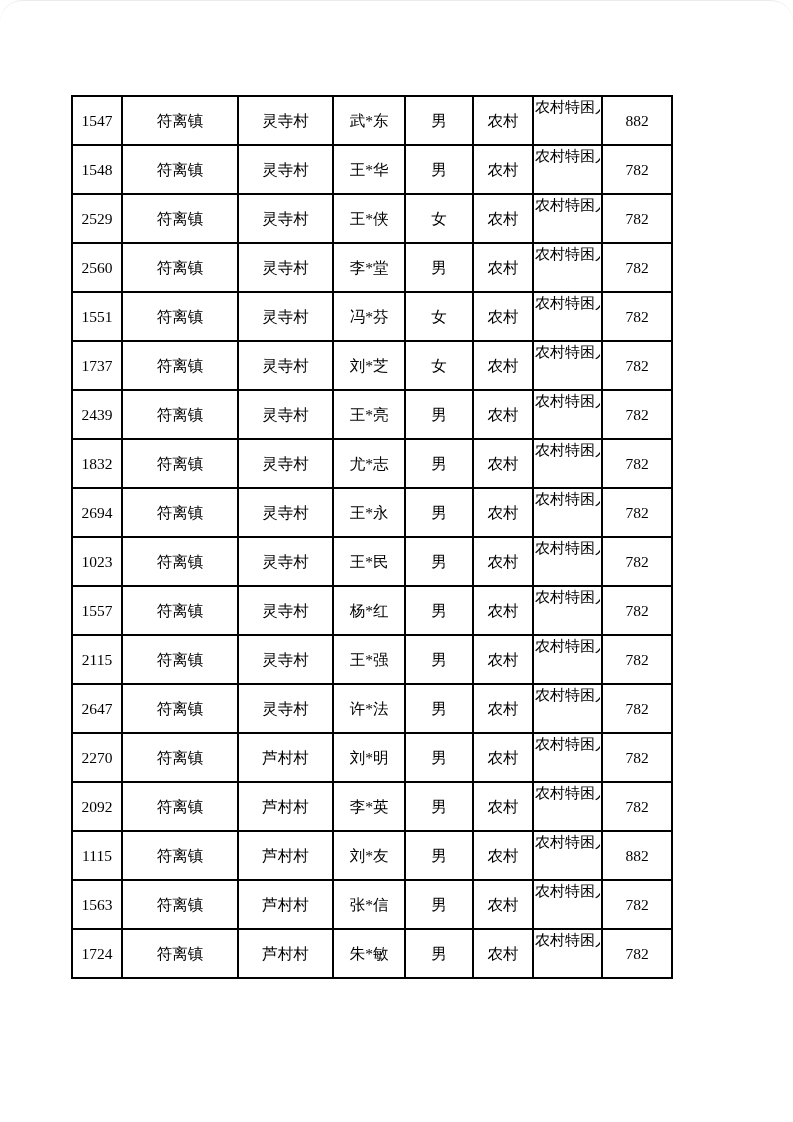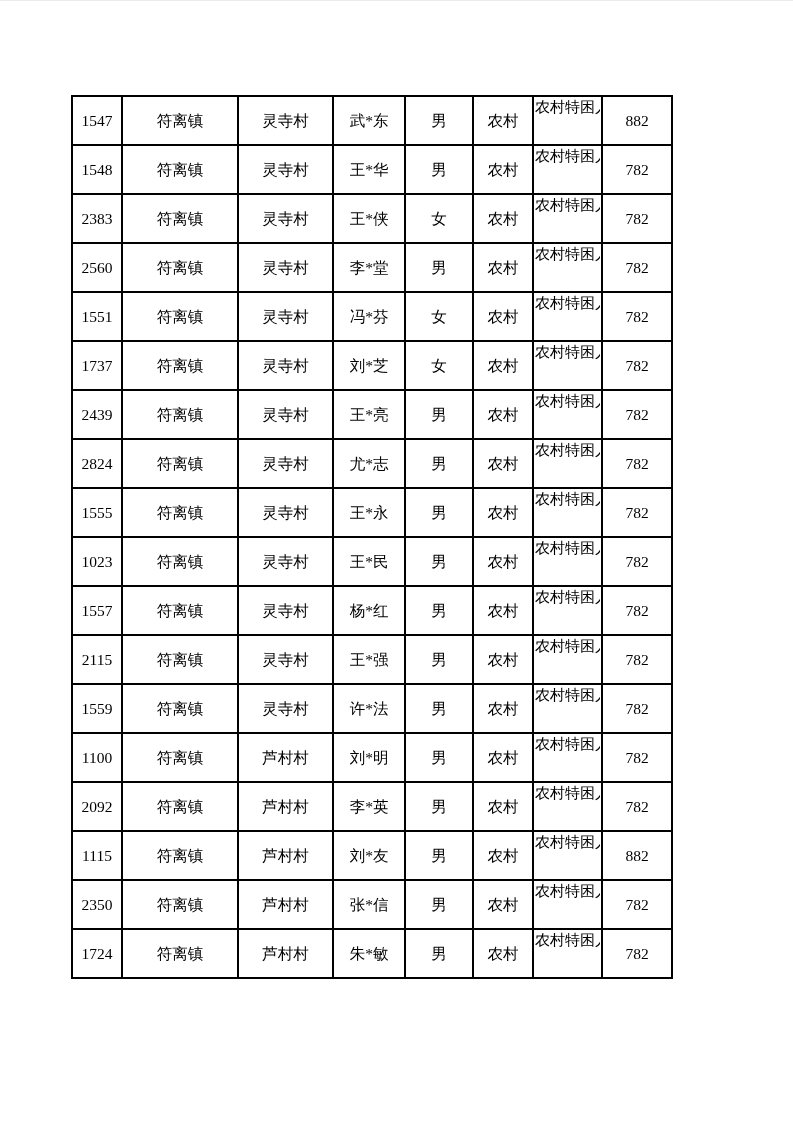--- a/index.html
+++ b/index.html
@@ -16,20 +16,21 @@
     overflow: hidden;
   }
   .page {
     position: absolute;
     left: 0; top: 0;
     width: 793px;
     height: 1122px;
     background: #ffffff;
     border-top: 1px solid #ececec;
     box-sizing: border-box;
+    border-radius: 22px;
   }
   table.grid {
     position: absolute;
     left: 71px;
     top: 94px;
     width: 600px;
     height: 881px;
     border-collapse: collapse;
     table-layout: fixed;
   }
@@ -94,21 +95,21 @@
     <td>王*华</td>
     <td>男</td>
     <td>农村</td>
     <td class="c-cat">
       <span class="cat-clip">农村特困人员分散供养</span>
     </td>
     <td>782</td>
   </tr>
 
   <tr>
-    <td>2383</td>
+    <td>2529</td>
     <td>符离镇</td>
     <td>灵寺村</td>
     <td>王*侠</td>
     <td>女</td>
     <td>农村</td>
     <td class="c-cat">
       <span class="cat-clip">农村特困人员分散供养</span>
     </td>
     <td>782</td>
   </tr>
@@ -159,34 +160,34 @@
     <td>王*亮</td>
     <td>男</td>
     <td>农村</td>
     <td class="c-cat">
       <span class="cat-clip">农村特困人员分散供养</span>
     </td>
     <td>782</td>
   </tr>
 
   <tr>
-    <td>2824</td>
+    <td>1832</td>
     <td>符离镇</td>
     <td>灵寺村</td>
     <td>尤*志</td>
     <td>男</td>
     <td>农村</td>
     <td class="c-cat">
       <span class="cat-clip">农村特困人员分散供养</span>
     </td>
     <td>782</td>
   </tr>
 
   <tr>
-    <td>1555</td>
+    <td>2694</td>
     <td>符离镇</td>
     <td>灵寺村</td>
     <td>王*永</td>
     <td>男</td>
     <td>农村</td>
     <td class="c-cat">
       <span class="cat-clip">农村特困人员分散供养</span>
     </td>
     <td>782</td>
   </tr>
@@ -224,34 +225,34 @@
     <td>王*强</td>
     <td>男</td>
     <td>农村</td>
     <td class="c-cat">
       <span class="cat-clip">农村特困人员分散供养</span>
     </td>
     <td>782</td>
   </tr>
 
   <tr>
-    <td>1559</td>
+    <td>2647</td>
     <td>符离镇</td>
     <td>灵寺村</td>
     <td>许*法</td>
     <td>男</td>
     <td>农村</td>
     <td class="c-cat">
       <span class="cat-clip">农村特困人员分散供养</span>
     </td>
     <td>782</td>
   </tr>
 
   <tr>
-    <td>1100</td>
+    <td>2270</td>
     <td>符离镇</td>
     <td>芦村村</td>
     <td>刘*明</td>
     <td>男</td>
     <td>农村</td>
     <td class="c-cat">
       <span class="cat-clip">农村特困人员分散供养</span>
     </td>
     <td>782</td>
   </tr>
@@ -276,21 +277,21 @@
     <td>刘*友</td>
     <td>男</td>
     <td>农村</td>
     <td class="c-cat">
       <span class="cat-clip">农村特困人员集中供养</span>
     </td>
     <td>882</td>
   </tr>
 
   <tr>
-    <td>2350</td>
+    <td>1563</td>
     <td>符离镇</td>
     <td>芦村村</td>
     <td>张*信</td>
     <td>男</td>
     <td>农村</td>
     <td class="c-cat">
       <span class="cat-clip">农村特困人员分散供养</span>
     </td>
     <td>782</td>
   </tr>

